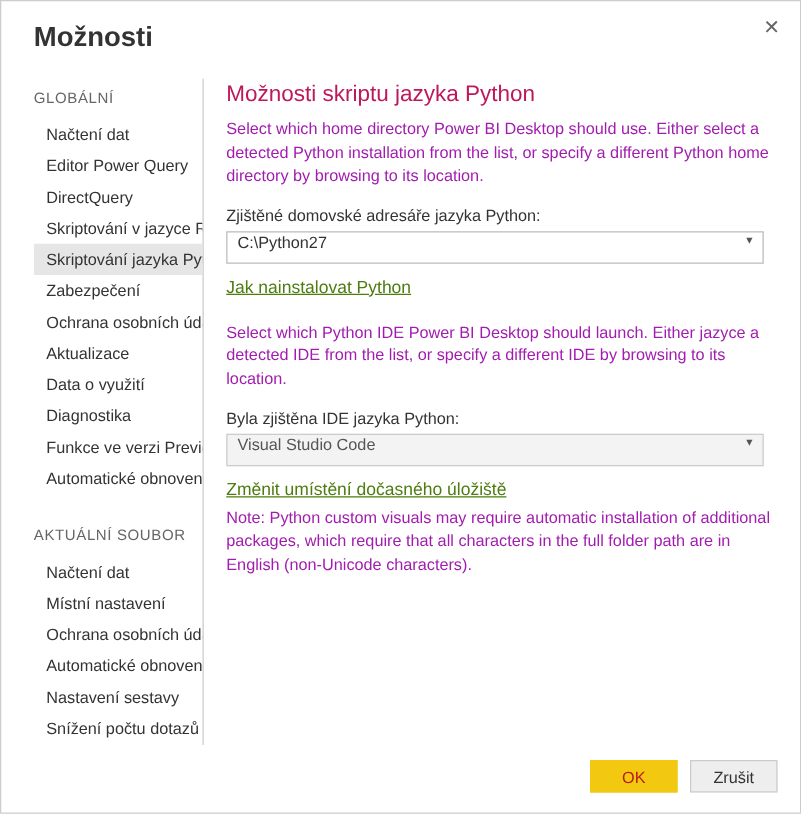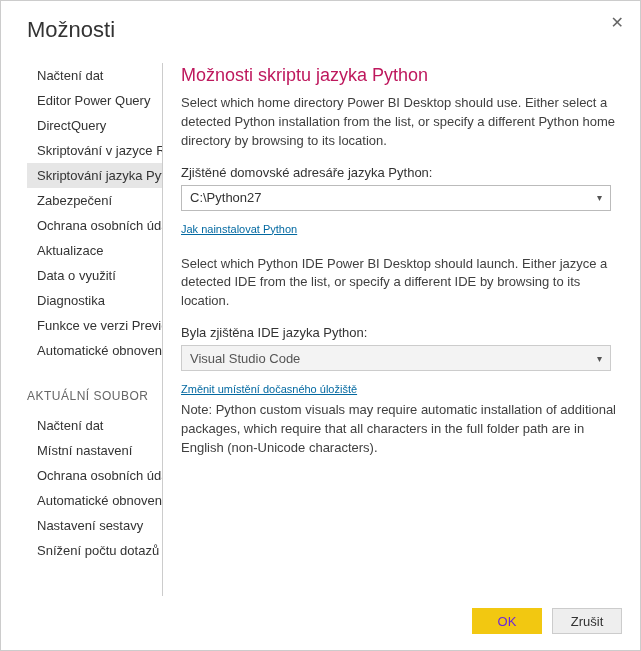--- a/index.html
+++ b/index.html
@@ -16,21 +16,21 @@
     overflow: hidden;
   }
   .titlebar {
     display: flex;
     justify-content: space-between;
     align-items: flex-start;
     padding: 10px 10px 0 26px;
   }
   .titlebar h1 {
     font-size: 22px;
-    font-weight: 400;
+    font-weight: 700;
     color: #333;
     margin-top: 6px;
   }
   .close-btn {
     font-size: 16px;
     color: #666;
     cursor: pointer;
     padding: 4px 6px;
     line-height: 1;
   }
@@ -74,50 +74,49 @@
     overflow: hidden;
   }
   .main h2 {
     font-size: 18px;
     font-weight: 400;
     color: #be185d;
     margin-bottom: 8px;
   }
   .main .para {
     font-size: 13px;
-    color: #404040;
+    color: #a21caf;
     line-height: 1.45;
     margin-bottom: 14px;
   }
   .main .label {
     font-size: 13px;
     color: #333;
     margin-bottom: 5px;
   }
   .select {
     width: 100%;
     max-width: 430px;
     border: 1px solid #bbb;
     background: #fff;
     height: 26px;
     display: flex;
-    align-items: center;
     justify-content: space-between;
     padding: 0 8px;
     font-size: 13px;
     color: #333;
     cursor: pointer;
     margin-bottom: 10px;
   }
   .select.grey { background: #f3f3f3; color: #555; border-color: #ccc; }
   .select .chev { font-size: 10px; color: #555; }
   .link {
-    color: #0369a1;
+    color: #4d7c0f;
     text-decoration: underline;
-    font-size: 11px;
+    font-size: 14px;
     cursor: pointer;
     display: inline-block;
     margin-bottom: 20px;
   }
   .link.tight { margin-bottom: 6px; }
   .footer {
     display: flex;
     justify-content: flex-end;
     gap: 10px;
     padding: 12px 18px 16px 0;
@@ -129,34 +128,35 @@
     background: #eee;
     font-size: 13px;
     display: flex;
     align-items: center;
     justify-content: center;
     cursor: pointer;
   }
   .btn.primary {
     background: #f2c811;
     border-color: #f2c811;
-    color: #6d28d9;
+    color: #b91c1c;
   }
 </style>
 </head>
 <body>
 
 <div class="titlebar">
   <h1>Možnosti</h1>
   <div class="close-btn">✕</div>
 </div>
 
 <div class="content">
 
   <div class="sidebar">
+    <div class="section-header">GLOBÁLNÍ</div>
     <div class="nav-item">Načtení dat</div>
     <div class="nav-item">Editor Power Query</div>
     <div class="nav-item">DirectQuery</div>
     <div class="nav-item">Skriptování v jazyce R</div>
     <div class="nav-item selected">Skriptování jazyka Python</div>
     <div class="nav-item">Zabezpečení</div>
     <div class="nav-item">Ochrana osobních údajů</div>
     <div class="nav-item">Aktualizace</div>
     <div class="nav-item">Data o využití</div>
     <div class="nav-item">Diagnostika</div>

